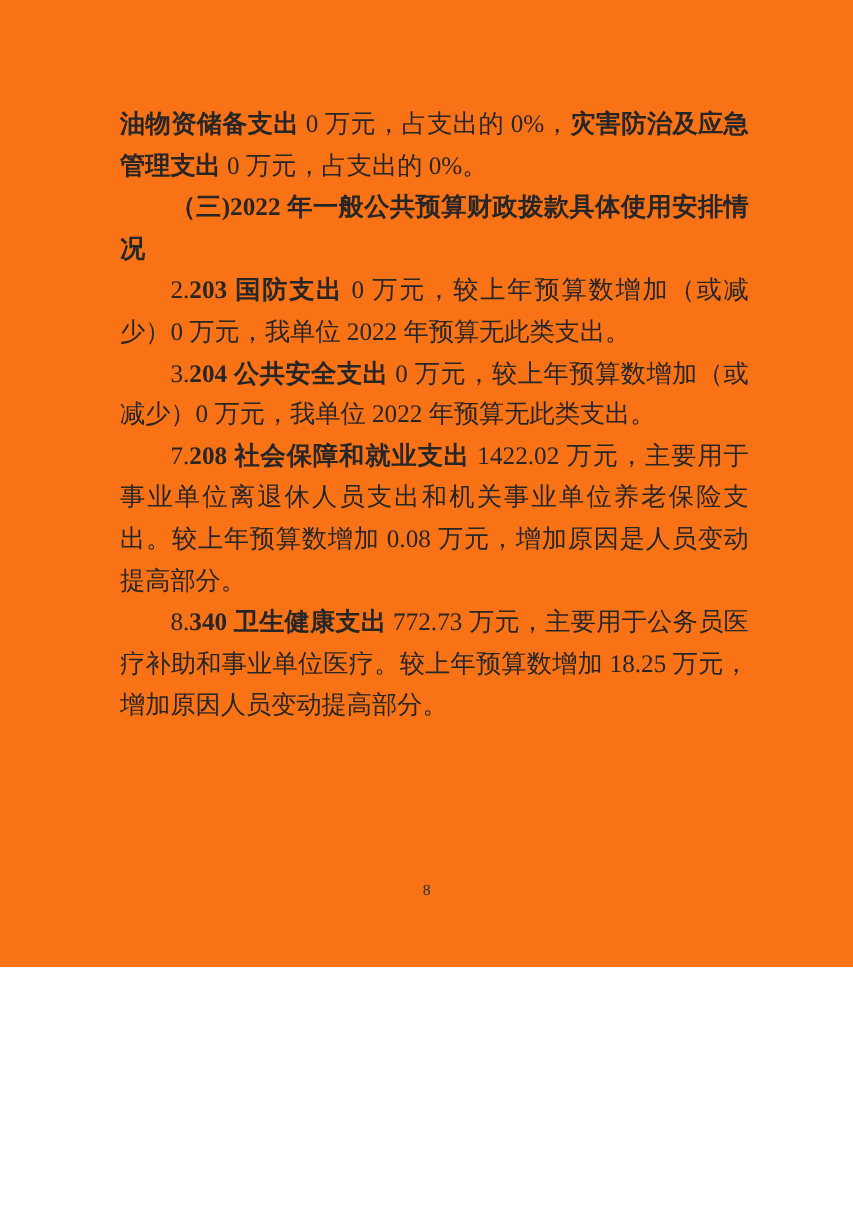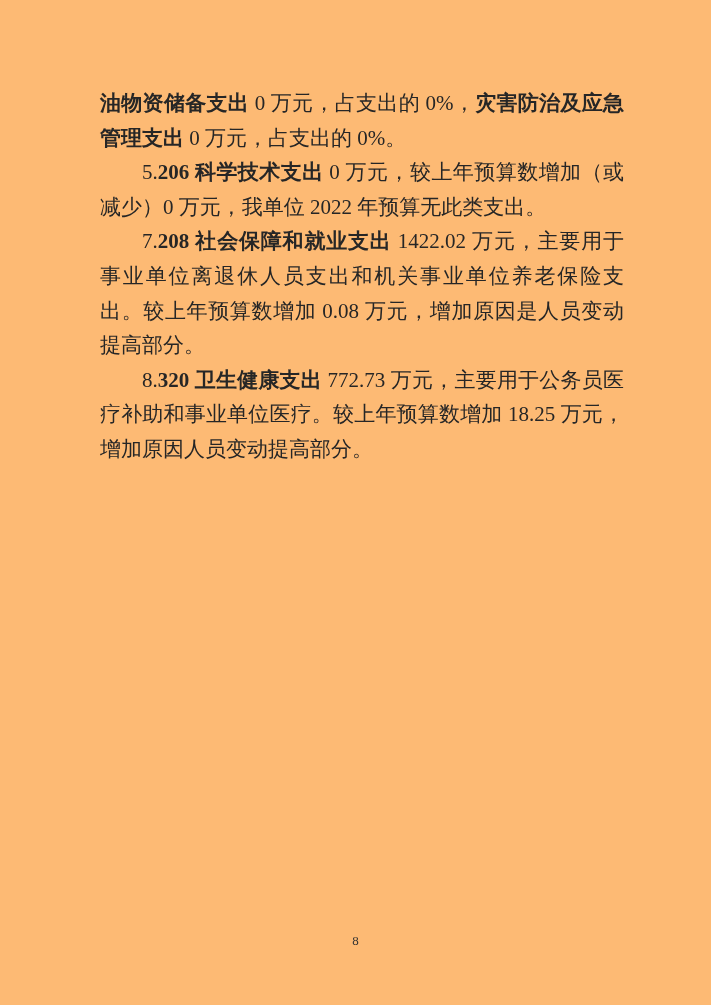--- a/index.html
+++ b/index.html
@@ -3,22 +3,22 @@
 <meta charset="utf-8">
 <style>
   html, body {
     margin: 0;
     padding: 0;
     background: #ffffff;
   }
   .page {
     position: relative;
     width: 711px;
-    height: 1005px;
-    background: #fdba74;
+    height: 806px;
+    background: #f97316;
     overflow: hidden;
     font-family: "Liberation Serif", "DejaVu Serif", serif;
     color: #262626;
   }
   .content {
     position: absolute;
     left: 100px;
     top: 86px;
     width: 524px;
     font-size: 21px;
@@ -48,30 +48,32 @@
   }
 </style>
 </head>
 <body>
 
 <div class="page">
   <div class="content">
 
     <p class="para no-indent"><span class="b">油物资储备支出</span><span> 0 万元，占支出的 0%，</span><span class="b">灾害防治及应急管理支出</span><span> 0 万元，占支出的 0%。</span></p>
 
+    <p class="para"><span class="b">（三)2022 年一般公共预算财政拨款具体使用安排情况</span></p>
+
+
+    <p class="para"><span>2.</span><span class="b">203 国防支出</span><span> 0 万元，较上年预算数增加（或减少）0 万元，我单位 2022 年预算无此类支出。</span></p>
+
+    <p class="para"><span>3.</span><span class="b">204 公共安全支出</span><span> 0 万元，较上年预算数增加（或减少）0 万元，我单位 2022 年预算无此类支出。</span></p>
 
 
 
 
-
-    <p class="para"><span>5.</span><span class="b">206 科学技术支出</span><span> 0 万元，较上年预算数增加（或减少）0 万元，我单位 2022 年预算无此类支出。</span></p>
-
-
     <p class="para"><span>7.</span><span class="b">208 社会保障和就业支出</span><span> 1422.02 万元，主要用于事业单位离退休人员支出和机关事业单位养老保险支出。较上年预算数增加 0.08 万元，增加原因是人员变动提高部分。</span></p>
 
-    <p class="para"><span>8.</span><span class="b">320 卫生健康支出</span><span> 772.73 万元，主要用于公务员医疗补助和事业单位医疗。较上年预算数增加 18.25 万元，增加原因人员变动提高部分。</span></p>
+    <p class="para"><span>8.</span><span class="b">340 卫生健康支出</span><span> 772.73 万元，主要用于公务员医疗补助和事业单位医疗。较上年预算数增加 18.25 万元，增加原因人员变动提高部分。</span></p>
 
   </div>
 
   <div class="footer">
     <span>8</span>
   </div>
 </div>
 
 </body></html>

